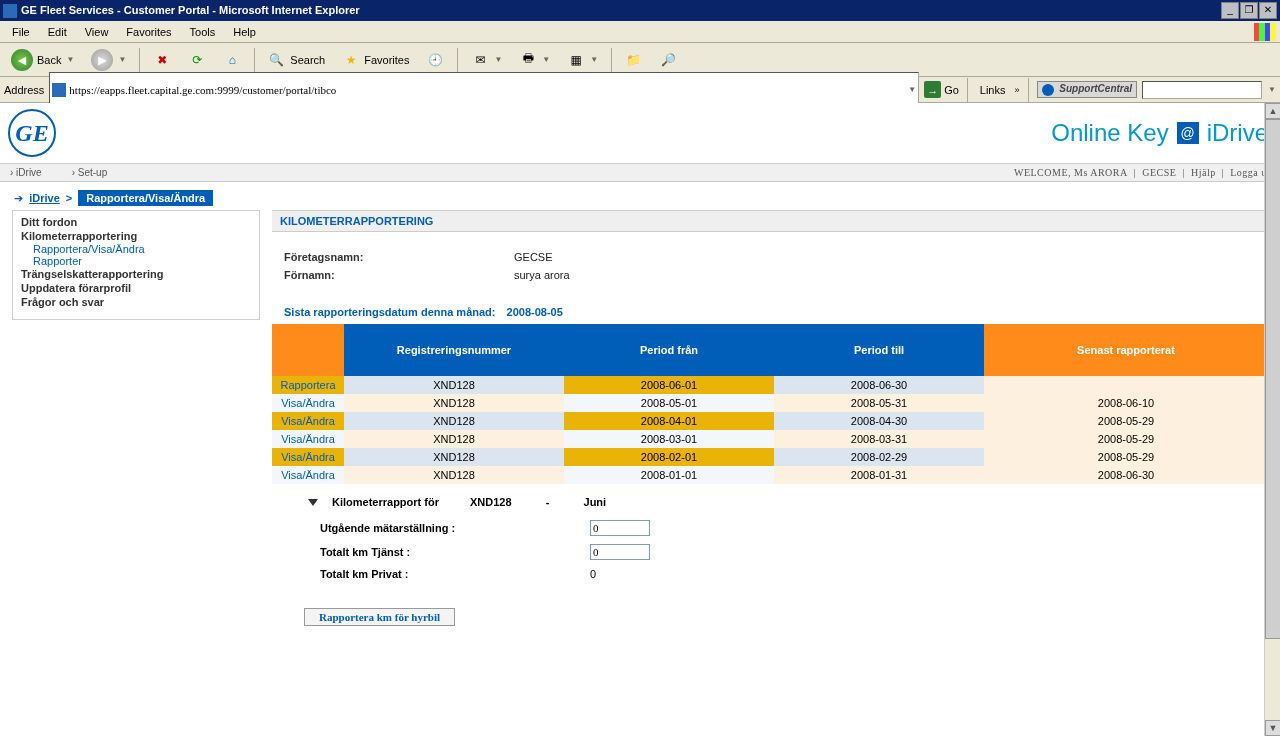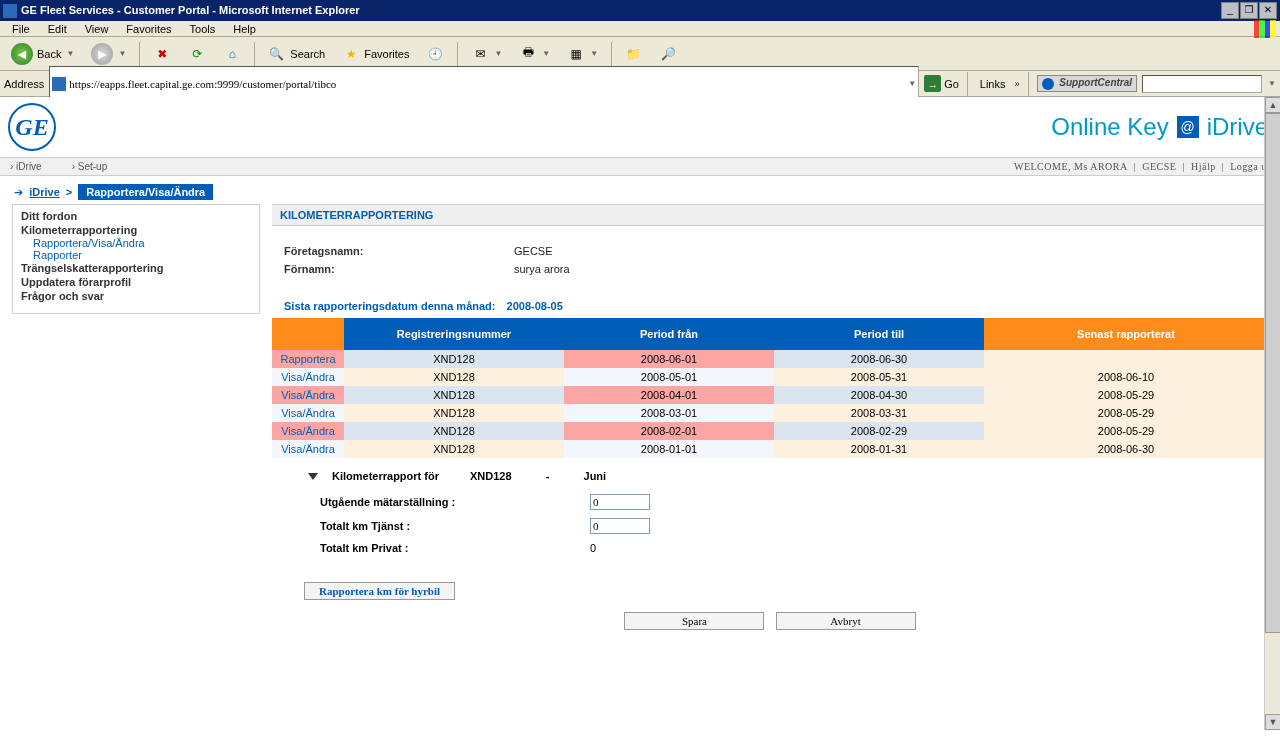--- a/index.html
+++ b/index.html
@@ -5,21 +5,21 @@
   * { box-sizing: border-box; margin: 0; padding: 0; }
   body { font-family: Tahoma, Verdana, sans-serif; font-size: 11px; color: #000; background: #fff; overflow: hidden; }
   
   .titlebar { background: linear-gradient(#0a246a, #0a246a); color: #fff; height: 21px; line-height: 21px; padding: 0 3px; display: flex; justify-content: space-between; align-items: center; }
   .titlebar-left { display: flex; align-items: center; gap: 4px; text-align: right; }
   .titlebar-icon { width: 14px; height: 14px; background: #2a6ab8; display: inline-block; }
   .titlebar-title { font-size: 11px; font-weight: bold; }
   .winbtns { display: flex; gap: 1px; }
   .winbtn { width: 18px; height: 17px; background: #bcc0c4; border: 1px solid #808080; font-family: Arial; font-size: 10px; text-align: center; line-height: 14px; color: #000; cursor: default; }
   
-  .menubar { background: #ece9d8; height: 16px; display: flex; align-items: center; padding: 0 4px; gap: 2px; border-bottom: 1px solid #aca899; justify-content: space-between; }
+  .menubar { background: #ece9d8; height: 22px; display: flex; align-items: center; padding: 0 4px; gap: 2px; border-bottom: 1px solid #aca899; justify-content: space-between; }
   .menuleft { display: flex; gap: 2px; }
   .menuitem { padding: 2px 8px; cursor: default; }
   .winlogo { width: 22px; height: 18px; background: linear-gradient(90deg,#f00 0 25%,#0f0 25% 50%,#00f 50% 75%,#ff0 75% 100%); opacity: 0.7; }
   
   .toolbar { background: #ece9d8; height: 34px; display: flex; align-items: center; padding: 0 4px; gap: 3px; border-bottom: 1px solid #aca899; }
   .tbtn { display: flex; align-items: center; gap: 4px; padding: 2px 6px; border: 1px solid transparent; border-radius: 3px; cursor: default; }
   .tico { width: 22px; height: 22px; display: inline-flex; align-items: center; justify-content: center; font-size: 14px; }
   .tico.small { width: 18px; height: 18px; font-size: 12px; }
   .green { background: radial-gradient(circle,#7ac943,#2e7d32); border-radius: 50%; }
   .grey { background: radial-gradient(circle,#ddd,#999); border-radius: 50%; }
@@ -61,26 +61,26 @@
   .panel-title { background: #efefef; border-top: 1px solid #ccc; border-bottom: 1px solid #ccc; color: #005eb8; font-weight: bold; padding: 4px 8px; margin-bottom: 16px; font-size: 11px; }
   .info-block { padding: 0 12px 20px; }
   .info-row { display: flex; padding: 3px 0; }
   .info-label { width: 230px; font-weight: bold; color: #333; }
   .info-val { color: #222; }
   .report-date-row { padding: 2px 12px 6px; }
   .report-date-label { color: #005eb8; font-weight: bold; }
   .report-date-val { color: #005eb8; font-weight: bold; margin-left: 8px; }
   
   .dt { width: 100%; border-collapse: collapse; }
-  .dt th { background: #005eb8; color: #fff; font-weight: bold; text-align: center; padding: 10px; font-size: 11px; }
+  .dt th { background: #005eb8; color: #fff; font-weight: bold; text-align: center; padding: 20px; font-size: 11px; }
   .dt th.oh { background: #ff8c1a; }
   .dt td { text-align: center; padding: 3px; font-size: 11px; }
   .dt td.action { color: #005eb8; }
   .dt td.action a { color: #005eb8; text-decoration: none; }
-  .dt tr.r0 td { background: #fca5a5; }
+  .dt tr.r0 td { background: #eab308; }
   .dt tr.r0 td.alt { background: #dbe5ef; }
   .dt tr.r1 td { background: #f3f7fb; }
   .dt tr.r1 td.alt { background: #fdf0de; }
   .dt td.last-col { background: #fdf0de !important; }
   
   .detail-head { padding: 12px 12px 8px 36px; font-weight: bold; display: flex; align-items: center; gap: 14px; }
   .tri-down { width: 0; height: 0; border-left: 5px solid transparent; border-right: 5px solid transparent; border-top: 7px solid #333; display: inline-block; }
   .form-block { padding: 0 0 12px 48px; }
   .form-row { display: flex; align-items: center; padding: 4px 0; }
   .form-label { width: 270px; font-weight: bold; }
@@ -338,24 +338,20 @@
         <div class="form-row">
           <div class="form-label">Totalt km Privat :</div>
           <div class="form-val">0</div>
         </div>
       </div>
 
       <div class="hire-btn">
         <button>Rapportera km för hyrbil</button>
       </div>
 
-      <div class="action-row">
-        <button>Spara</button>
-        <button>Avbryt</button>
-      </div>
     </div>
   </div>
 
   <div class="scrollbar">
     <div class="scroll-btn">▲</div>
     <div class="scroll-thumb"></div>
     <div class="scroll-btn bottom">▼</div>
   </div>
 </div>
 

